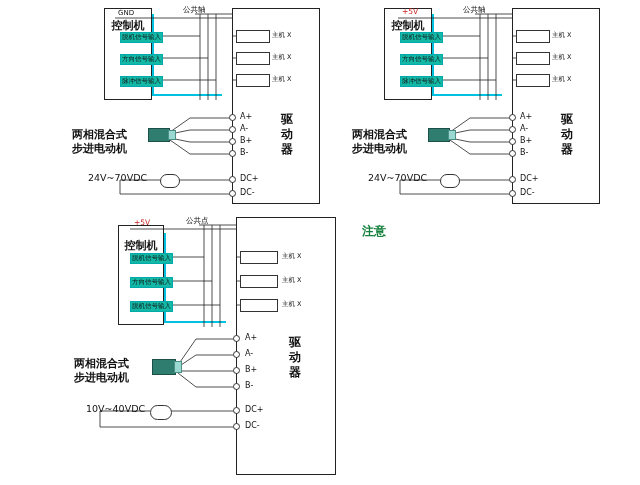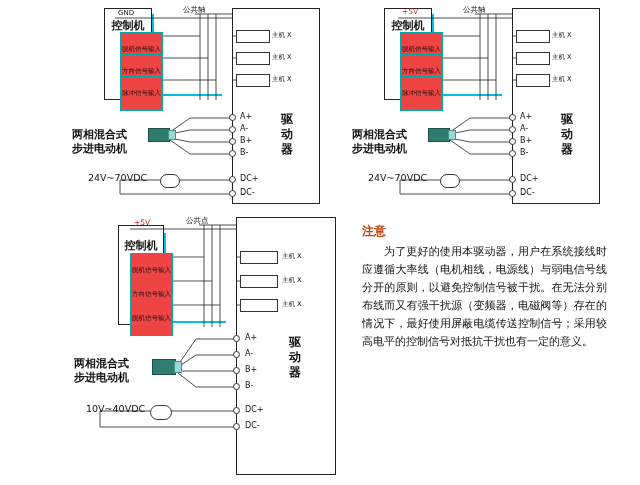--- a/index.html
+++ b/index.html
@@ -23,38 +23,38 @@
   .drv-label{
     position:absolute;font-size:12px;line-height:15px;text-align:center;
     font-weight:bold;color:#111;
   }
   .cyan-line{position:absolute;background:#00c2e0;}
   .tiny{
     position:absolute;font-size:6px;line-height:7px;color:#111;white-space:nowrap;
   }
   .tiny-b{
     position:absolute;font-size:6.5px;line-height:7px;color:#111;white-space:nowrap;
-    background:#ef4444;border:0.5px solid #0aa;padding:13px 1px;
+    background:#14b8a6;border:0.5px solid #0aa;padding:1px 1px;
   }
   .pin{
     position:absolute;font-size:8px;line-height:9px;color:#111;white-space:nowrap;
   }
   .term{
     position:absolute;width:7px;height:7px;border:1px solid #333;border-radius:50%;
     background:#fff;box-sizing:border-box;
   }
   .motor-label{
     position:absolute;font-size:11px;line-height:13px;font-weight:bold;color:#111;
     white-space:nowrap;
   }
   .volt{
     position:absolute;font-size:9.5px;line-height:11px;color:#111;white-space:nowrap;
   }
   .note-title{
-    position:absolute;font-size:12px;font-weight:bold;color:#c2410c;
+    position:absolute;font-size:12px;font-weight:bold;color:#15803d;
   }
   .note-body{
     position:absolute;font-size:11px;line-height:18px;color:#111;width:245px;
     text-align:justify;
   }
   .optoblk{
     position:absolute;border:1px solid #333;background:#fff;box-sizing:border-box;
   }
   .motorbody{
     position:absolute;background:#2e7d6f;border:1px solid #1c4f47;
@@ -299,14 +299,13 @@
   <div class="motorcap" style="left:174px;top:156px;width:6px;height:10px;"></div>
   <div class="motor-label" style="left:74px;top:152px;">两相混合式</div>
   <div class="motor-label" style="left:74px;top:166px;">步进电动机</div>
 
   <div class="volt" style="left:86px;top:198px;">10V~40VDC</div>
   <div class="cap" style="left:150px;top:200px;width:20px;height:13px;"></div>
 </div>
 
 <div class="panel" style="left:362px;top:215px;width:278px;height:200px;">
   <div class="note-title" style="left:0px;top:8px;">注意</div>
-  <div class="note-body" style="left:0px;top:28px;text-indent:22px;">为了更好的使用本驱动器，用户在系统接线时应遵循大率线（电机相线，电源线）与弱电信号线分开的原则，以避免控制信号被干扰。在无法分别布线而又有强干扰源（变频器，电磁阀等）存在的情况下，最好使用屏蔽电缆传送控制信号；采用较高电平的控制信号对抵抗干扰也有一定的意义。</div>
 </div>
 
 </body></html>

